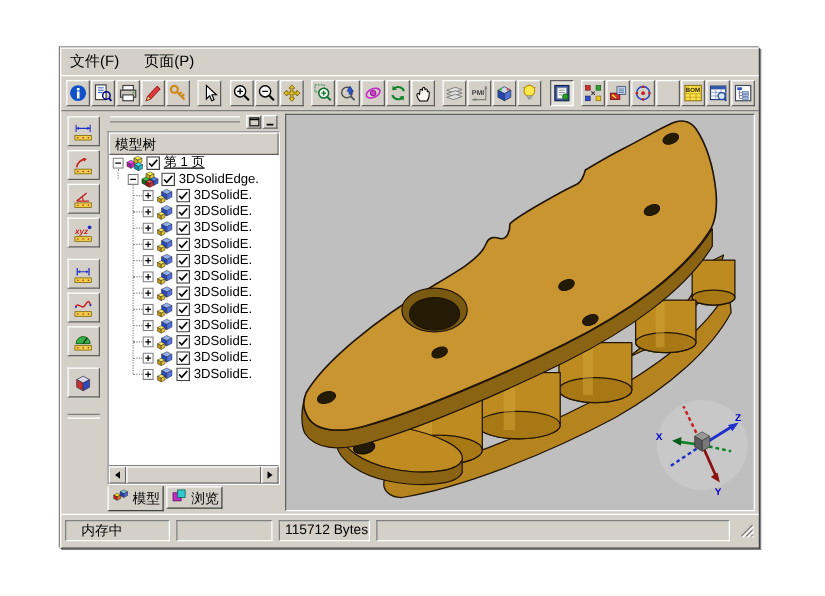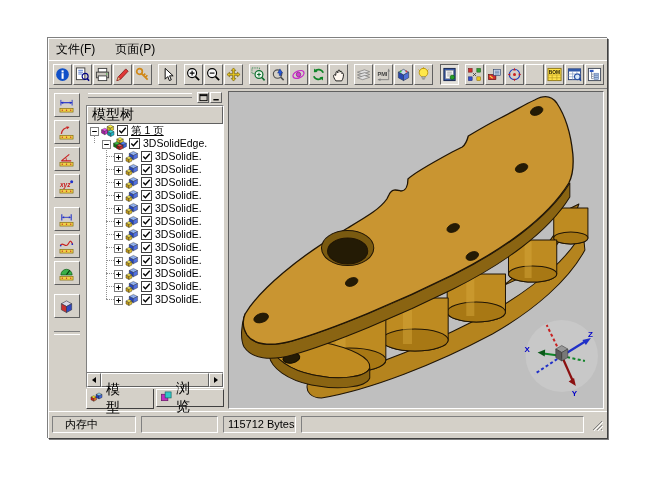--- a/index.html
+++ b/index.html
@@ -36,39 +36,39 @@
   .treepanel{width:142px;display:flex;flex-direction:column;padding:1px 2px 2px 2px;box-sizing:border-box;}
   .gripbar{height:13px;position:relative;margin:1px 2px 1px 2px;}
   .gripline{height:3px;border-top:1px solid #FFFFFF;border-bottom:1px solid #808080;margin-top:2px;margin-right:30px;}
   .gripbtns{position:absolute;right:0;top:1px;display:flex;}
   .gripbtn{width:12px;height:11px;margin-left:1px;background:#D4D0C8;display:flex;align-items:center;justify-content:center;
          border-top:1px solid #FFFFFF;border-left:1px solid #FFFFFF;
          border-right:1px solid #606060;border-bottom:1px solid #606060;box-sizing:border-box;}
   .treeinner{flex:1;display:flex;flex-direction:column;border:1px solid;
          border-color:#808080 #FFFFFF #FFFFFF #808080;background:#FFFFFF;overflow:hidden;}
   .treeheader{height:16px;background:#D4D0C8;border:1px solid;border-color:#FFFFFF #606060 #606060 #FFFFFF;
-         font-size:14px;display:flex;align-items:center;padding-left:4px;color:#000;flex:none;}
+         font-size:11px;display:flex;align-items:center;padding-left:4px;color:#000;flex:none;}
   .treearea{flex:1;position:relative;overflow:hidden;background:#fff;}
   .trow{height:13px;display:flex;align-items:center;font-size:10.5px;color:#000;white-space:nowrap;position:relative;}
   .trow .exp{width:9px;height:9px;flex:none;margin-right:2px;}
   .trow .ticon{width:14px;height:13px;flex:none;margin-right:2px;}
   .trow .cbx{width:11px;height:11px;flex:none;margin-right:3px;}
   .trow .tlabel{line-height:13px;}
   .vline{position:absolute;border-left:1px dotted #909090;width:0;}
   .stub{position:absolute;border-top:1px dotted #909090;height:0;}
   .hscroll{height:14px;flex:none;background:#D4D0C8;display:flex;border-top:1px solid #808080;}
   .scrbtn{width:14px;height:100%;background:#D4D0C8;display:flex;align-items:center;justify-content:center;
          border-top:1px solid #FFFFFF;border-left:1px solid #FFFFFF;
          border-right:1px solid #606060;border-bottom:1px solid #606060;box-sizing:border-box;}
   .scrthumb{flex:1;background:#D4D0C8;border-top:1px solid #FFFFFF;border-left:1px solid #FFFFFF;
          border-right:1px solid #606060;border-bottom:1px solid #606060;box-sizing:border-box;}
   .arrowL{width:0;height:0;border-top:3px solid transparent;border-bottom:3px solid transparent;border-right:4px solid #000;}
   .arrowR{width:0;height:0;border-top:3px solid transparent;border-bottom:3px solid transparent;border-left:4px solid #000;}
   .tabsrow{height:20px;display:flex;align-items:stretch;padding-top:1px;}
-  .tab{display:flex;align-items:center;font-size:14px;padding:0 24px 0 3px;box-sizing:border-box;cursor:default;}
+  .tab{display:flex;align-items:center;font-size:11px;padding:0 2px 0 3px;box-sizing:border-box;cursor:default;}
   .tab svg{margin-right:3px;}
   .tab.active{border-left:1px solid #FFFFFF;border-right:1px solid #404040;border-bottom:1px solid #404040;background:#D4D0C8;}
   .tab.inactive{border:1px solid;border-color:#FFFFFF #404040 #404040 #FFFFFF;background:#D4D0C8;margin-left:2px;height:18px;}
   
   .viewport{flex:1;margin:2px 3px 2px 2px;border:1px solid;border-color:#606060 #FFFFFF #FFFFFF #606060;
          background:#BFBFBF;overflow:hidden;}
   .viewport svg{display:block;width:100%;height:100%;}
   
   .statusbar{height:24px;border-top:1px solid #FFFFFF;display:flex;align-items:center;padding:0 3px;}
   .spanel{height:17px;border:1px solid;border-color:#808080 #FFFFFF #FFFFFF #808080;

